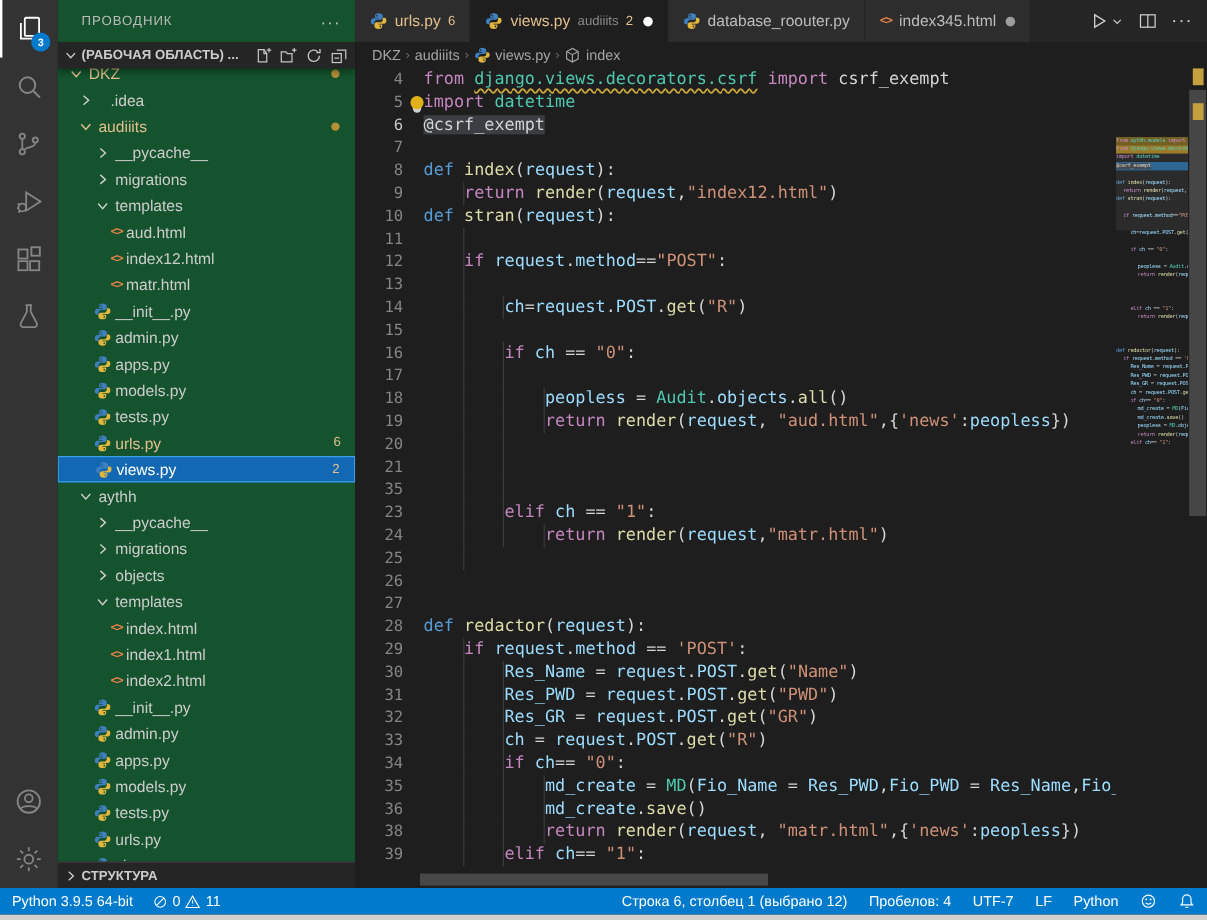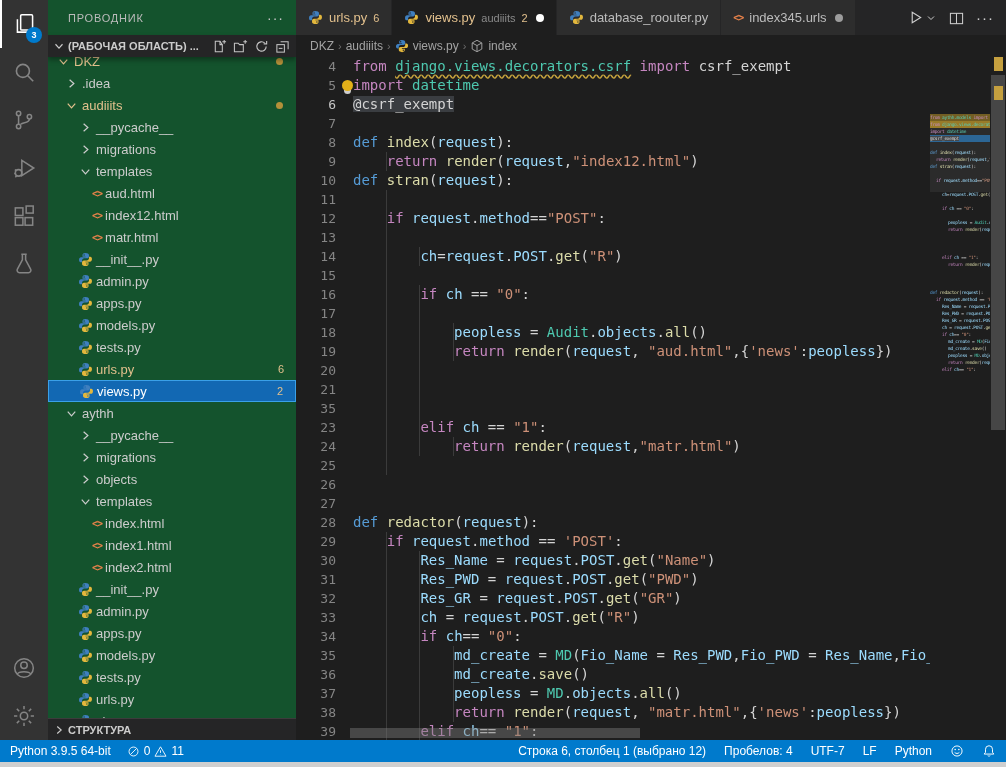--- a/index.html
+++ b/index.html
@@ -303,21 +303,21 @@
       </span>
   </div>
   <div id="tree">
       <div class="trow mod" style="padding-left: 8px;">
         <svg class="ic" width="15" height="15">
           <use href="#i-chev-d"></use>
         </svg>
         <span class="tlabel">DKZ</span>
         <span class="tdot"></span>
       </div>
-      <div class="trow" style="padding-left: 16px;">
+      <div class="trow" style="padding-left: 16px; gap: 10px;">
         <svg class="ic" width="15" height="15">
           <use href="#i-chev-r"></use>
         </svg>
         <span class="tlabel">.idea</span>
       </div>
       <div class="trow mod" style="padding-left: 16px;">
         <svg class="ic" width="15" height="15">
           <use href="#i-chev-d"></use>
         </svg>
         <span class="tlabel">audiiits</span>
@@ -509,21 +509,21 @@
         <span class="dot"></span>
       </div>
       <div class="tab">
         <svg class="ic" width="15" height="15">
           <use href="#i-python"></use>
         </svg>
         <span class="tname">database_roouter.py</span>
       </div>
       <div class="tab">
         <span class="htmlic">&lt;&gt;</span>
-        <span class="tname">index345.urls</span>
+        <span class="tname">index345.html</span>
         <span class="dot"></span>
       </div>
       <div id="tab-actions">
         <span class="grp">
           <svg class="ic" width="15" height="15">
             <use href="#i-play"></use>
           </svg>
           <svg class="ic" width="12" height="12">
             <use href="#i-chev-sm"></use>
           </svg>
@@ -585,21 +585,20 @@
         <div class="cl"><span class="ln">27</span><span class="ctext"></span></div>
         <div class="cl"><span class="ln">28</span><span class="ctext"><span class="tkn d">def</span><span class="tkn w"> </span><span class="tkn f">redactor</span><span class="tkn w">(</span><span class="tkn v">request</span><span class="tkn w">):</span></span></div>
         <div class="cl"><span class="ln">29</span><span class="ctext"><span class="gd"></span><span class="tkn k">if</span><span class="tkn w"> </span><span class="tkn v">request</span><span class="tkn w">.</span><span class="tkn v">method</span><span class="tkn w"> == </span><span class="tkn s">'POST'</span><span class="tkn w">:</span></span></div>
         <div class="cl"><span class="ln">30</span><span class="ctext"><span class="gd"></span><span class="gd"></span><span class="tkn v">Res_Name</span><span class="tkn w"> = </span><span class="tkn v">request</span><span class="tkn w">.</span><span class="tkn v">POST</span><span class="tkn w">.</span><span class="tkn f">get</span><span class="tkn w">(</span><span class="tkn s">"Name"</span><span class="tkn w">)</span></span></div>
         <div class="cl"><span class="ln">31</span><span class="ctext"><span class="gd"></span><span class="gd"></span><span class="tkn v">Res_PWD</span><span class="tkn w"> = </span><span class="tkn v">request</span><span class="tkn w">.</span><span class="tkn v">POST</span><span class="tkn w">.</span><span class="tkn f">get</span><span class="tkn w">(</span><span class="tkn s">"PWD"</span><span class="tkn w">)</span></span></div>
         <div class="cl"><span class="ln">32</span><span class="ctext"><span class="gd"></span><span class="gd"></span><span class="tkn v">Res_GR</span><span class="tkn w"> = </span><span class="tkn v">request</span><span class="tkn w">.</span><span class="tkn v">POST</span><span class="tkn w">.</span><span class="tkn f">get</span><span class="tkn w">(</span><span class="tkn s">"GR"</span><span class="tkn w">)</span></span></div>
         <div class="cl"><span class="ln">33</span><span class="ctext"><span class="gd"></span><span class="gd"></span><span class="tkn v">ch</span><span class="tkn w"> = </span><span class="tkn v">request</span><span class="tkn w">.</span><span class="tkn v">POST</span><span class="tkn w">.</span><span class="tkn f">get</span><span class="tkn w">(</span><span class="tkn s">"R"</span><span class="tkn w">)</span></span></div>
         <div class="cl"><span class="ln">34</span><span class="ctext"><span class="gd"></span><span class="gd"></span><span class="tkn k">if</span><span class="tkn w"> </span><span class="tkn v">ch</span><span class="tkn w">== </span><span class="tkn s">"0"</span><span class="tkn w">:</span></span></div>
         <div class="cl"><span class="ln">35</span><span class="ctext"><span class="gd"></span><span class="gd"></span><span class="gd"></span><span class="tkn v">md_create</span><span class="tkn w"> = </span><span class="tkn t">MD</span><span class="tkn w">(</span><span class="tkn v">Fio_Name</span><span class="tkn w"> = </span><span class="tkn v">Res_PWD</span><span class="tkn w">,</span><span class="tkn v">Fio_PWD</span><span class="tkn w"> = </span><span class="tkn v">Res_Name</span><span class="tkn w">,</span><span class="tkn v">Fio_GR</span></span></div>
         <div class="cl"><span class="ln">36</span><span class="ctext"><span class="gd"></span><span class="gd"></span><span class="gd"></span><span class="tkn v">md_create</span><span class="tkn w">.</span><span class="tkn f">save</span><span class="tkn w">()</span></span></div>
-        <div class="cl"><span class="ln">37</span><span class="ctext"><span class="gd"></span><span class="gd"></span><span class="gd"></span><span class="tkn v">peopless</span><span class="tkn w"> = </span><span class="tkn t">MD</span><span class="tkn w">.</span><span class="tkn v">objects</span><span class="tkn w">.</span><span class="tkn f">all</span><span class="tkn w">()</span></span></div>
         <div class="cl"><span class="ln">38</span><span class="ctext"><span class="gd"></span><span class="gd"></span><span class="gd"></span><span class="tkn k">return</span><span class="tkn w"> </span><span class="tkn f">render</span><span class="tkn w">(</span><span class="tkn v">request</span><span class="tkn w">, </span><span class="tkn s">"matr.html"</span><span class="tkn w">,{</span><span class="tkn s">'news'</span><span class="tkn w">:</span><span class="tkn v">peopless</span><span class="tkn w">})</span></span></div>
         <div class="cl"><span class="ln">39</span><span class="ctext"><span class="gd"></span><span class="gd"></span><span class="tkn k">elif</span><span class="tkn w"> </span><span class="tkn v">ch</span><span class="tkn w">== </span><span class="tkn s">"1"</span><span class="tkn w">:</span></span></div>
       </div>
     <div id="minimap">
         <div class="mslider"></div>
         <div id="mmlines">
           <div class="mml" style="background: rgb(107, 84, 22); padding-left: 0px;"><span class="tkn k">from</span><span class="tkn w"> </span><span class="tkn t">aythh.models</span><span class="tkn w"> </span><span class="tkn k">import</span><span class="tkn w"> </span></div>
           <div class="mml" style="background: rgb(147, 115, 28); padding-left: 0px;"><span class="tkn k">from</span><span class="tkn w"> </span><span class="tkn t u">django.views.decorators.csrf</span></div>
           <div class="mml" style="padding-left: 0px;"><span class="tkn k">import</span><span class="tkn w"> </span><span class="tkn t">datetime</span></div>
           <div class="mml" style="background: rgb(31, 93, 143); padding-left: 0px;"><span class="tkn w sel">@csrf_exempt</span></div>

